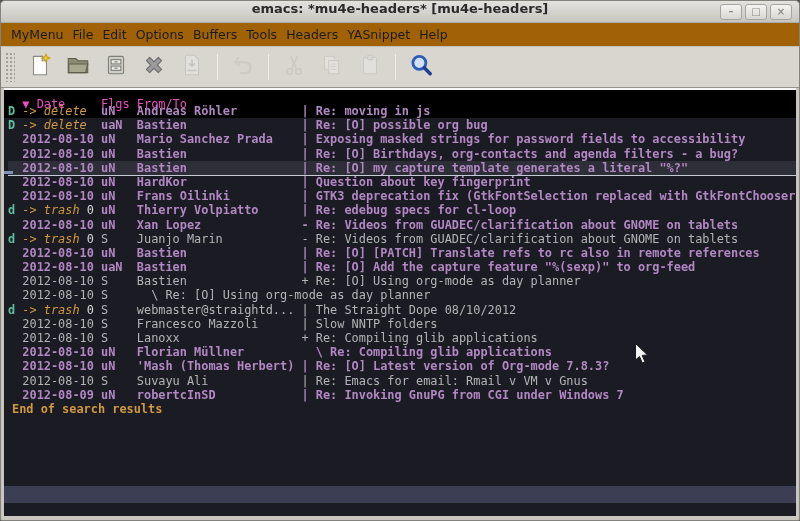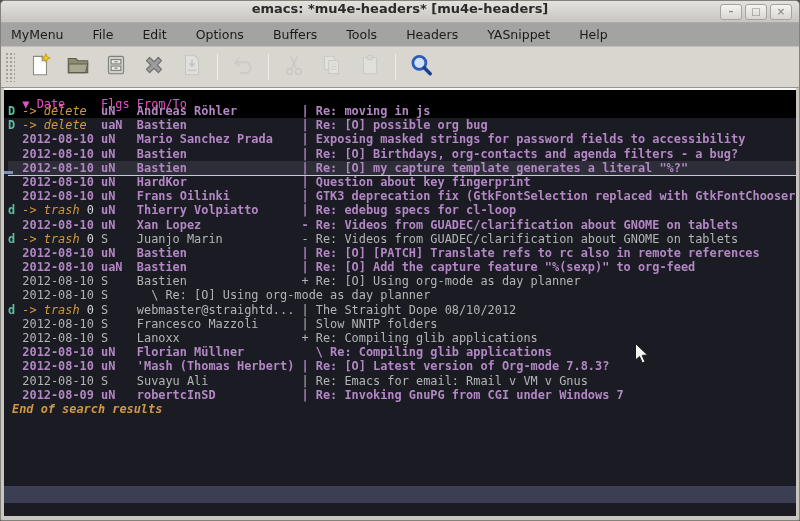--- a/index.html
+++ b/index.html
@@ -14,22 +14,22 @@
   .titlebar{position:absolute;top:0;left:0;right:0;height:22px;
     background:linear-gradient(#e4e2de,#c7c5c0);
     border-bottom:1px solid #aeaca6;display:flex;justify-content:center;}
   .title-text{font-size:13px;font-weight:bold;color:#2b2b2b;letter-spacing:0;}
   .win-controls{position:absolute;right:4px;top:2px;display:flex;gap:3px;
     background:#cik;padding:1px 3px;border-radius:3px;}
   .win-btn{width:22px;height:16px;border:1px solid #a6a49e;border-radius:3px;
     background:linear-gradient(#f4f4f2,#d8d6d2);color:#8f8d88;font-size:10px;
     font-weight:bold;display:flex;align-items:center;justify-content:center;line-height:1;}
   
-  .menubar{position:absolute;top:22px;left:0;right:0;height:24px;background:#a3a3a3;
-    display:flex;align-items:center;padding-left:10px;gap:29px;border-bottom:1px solid #c2bfb9;}
+  .menubar{position:absolute;top:22px;left:0;right:0;height:24px;background:#a16207;
+    display:flex;align-items:center;padding-left:10px;gap:9px;border-bottom:1px solid #c2bfb9;}
   .menu-item{font-size:12.5px;color:#1b1b1b;cursor:default;}
   
   .toolbar{position:absolute;top:46px;left:0;right:0;height:41px;background:#d9d6d0;
     border-bottom:1px solid #97948c;display:flex;align-items:center;padding-left:2px;}
   .tb-handle{width:10px;height:30px;margin:0 6px 0 2px;
     background-image:radial-gradient(#a39f97 1px,transparent 1.2px);background-size:4px 4px;}
   .tb-btn{width:38px;height:32px;display:flex;align-items:center;justify-content:center;}
   .tb-btn svg{width:26px;height:26px;}
   .tb-btn.disabled{opacity:.42;filter:grayscale(60%);}
   .tb-sep{width:1px;height:26px;background:#b2afa8;border-right:1px solid #efeeea;margin:0 6px;}
@@ -47,21 +47,21 @@
   .c-flags{width:4ch;margin-right:1ch;flex:none;}
   .c-from{width:22ch;margin-right:1ch;flex:none;overflow:hidden;}
   .c-subject{flex:1;overflow:hidden;}
   .row.unread{color:#b287c4;font-weight:bold;}
   .row.seen{color:#b4b4b6;}
   .row.marked .date-main{color:#d1983f;font-style:italic;font-weight:normal;}
   .row.marked .date-extra{color:#d8d8d8;font-weight:normal;}
   .row.selected{background:#2d2e37;box-shadow:0 1px 0 0 #c6cad4;}
   .fringe-cursor{position:absolute;left:-4px;bottom:1px;width:9px;height:3px;background:#7e91b2;}
   .end-line{height:14.2px;line-height:14.2px;padding-left:4px;color:#d1983f;
-    font-style:italic;font-weight:bold;white-space:pre;}
+    font-weight:bold;white-space:pre;}
   
   .mode-line{position:absolute;left:0;right:0;bottom:13px;height:17px;line-height:17px;
     background:#3c3f54;color:#dcdcdc;font-weight:bold;padding-left:4px;
     white-space:pre;overflow:hidden;}
   .echo-area{position:absolute;left:0;right:0;bottom:0;height:13px;background:#1b1c23;}
   
   .mouse-cursor{position:absolute;left:633px;top:341px;width:15px;height:23px;z-index:50;}
 </style>
 </head>
 <body>

